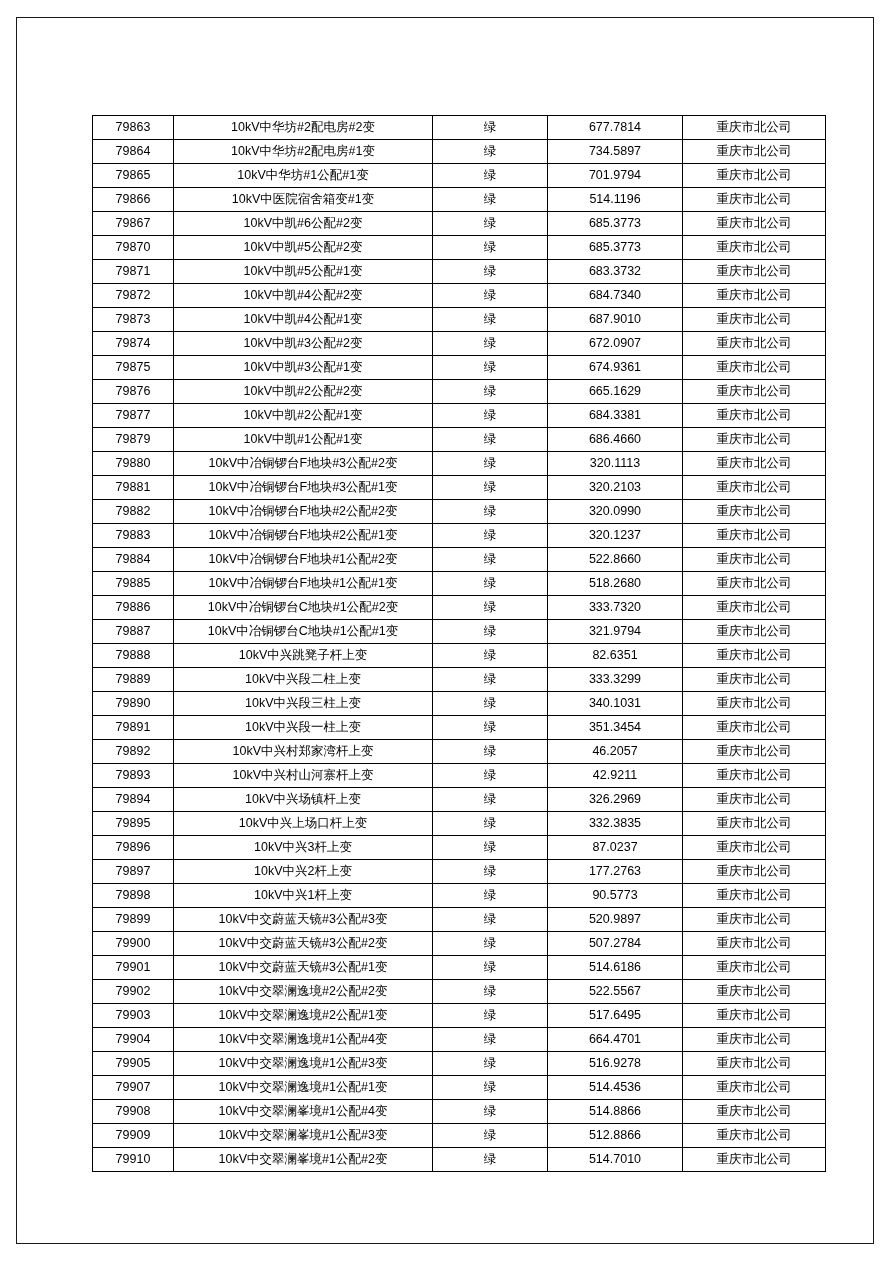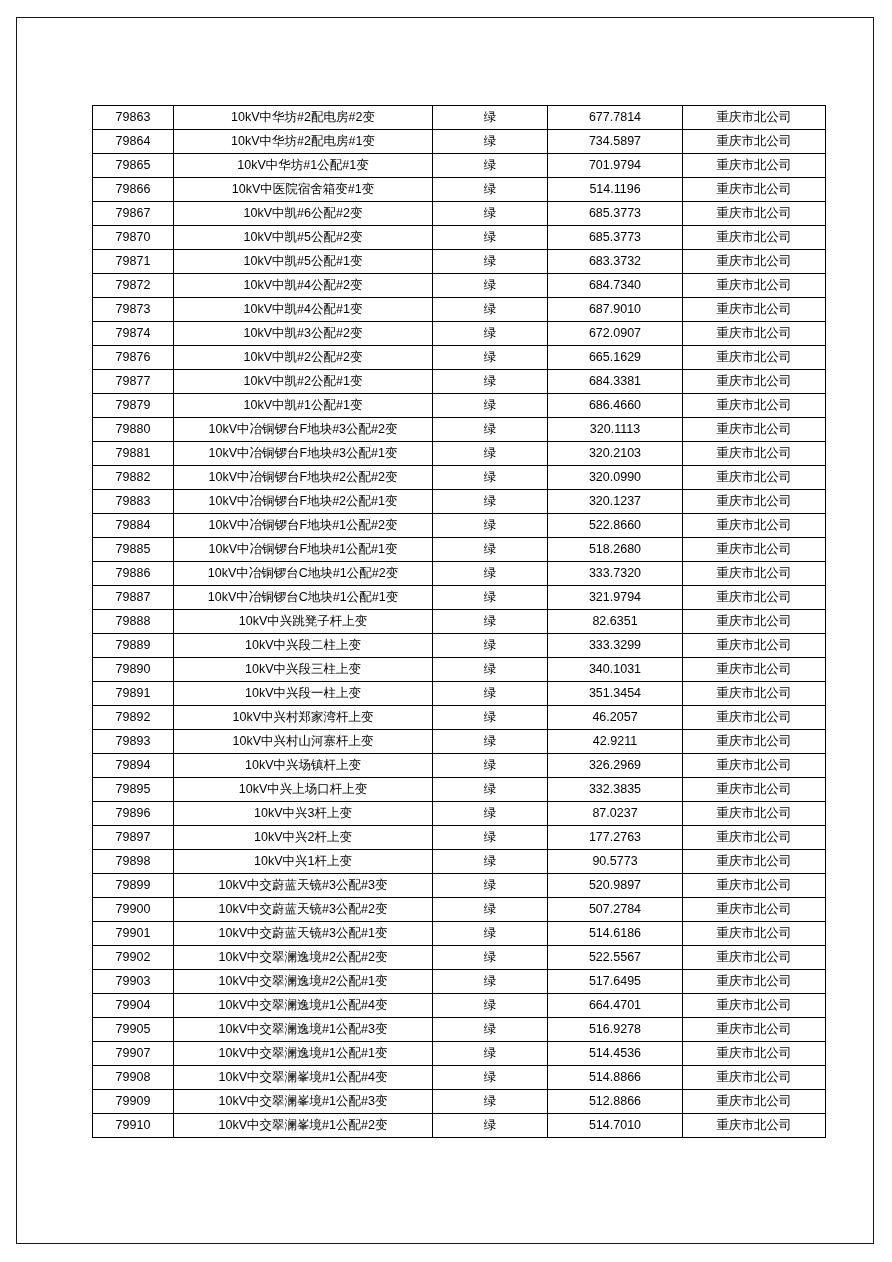--- a/index.html
+++ b/index.html
@@ -35,20 +35,21 @@
   .table-wrap {
     position: absolute;
     left: 92px;
     top: 105px;
     width: 708px;
   }
   table.data-table {
     border-collapse: collapse;
     width: 708px;
     table-layout: fixed;
+    margin-top: 10px;
   }
   table.data-table td {
     border: 1px solid #000000;
     height: 23px;
     padding: 0 2px;
     font-size: 12.5px;
     line-height: 21px;
     text-align: center;
     vertical-align: middle;
     white-space: nowrap;
@@ -132,20 +133,27 @@
             <td class="col-company">重庆市北公司</td>
           </tr>
           <tr>
             <td class="col-id">79874</td>
             <td class="col-name">10kV中凯#3公配#2变</td>
             <td class="col-status">绿</td>
             <td class="col-value">672.0907</td>
             <td class="col-company">重庆市北公司</td>
           </tr>
           <tr>
+            <td class="col-id">79875</td>
+            <td class="col-name">10kV中凯#3公配#1变</td>
+            <td class="col-status">绿</td>
+            <td class="col-value">674.9361</td>
+            <td class="col-company">重庆市北公司</td>
+          </tr>
+          <tr>
             <td class="col-id">79876</td>
             <td class="col-name">10kV中凯#2公配#2变</td>
             <td class="col-status">绿</td>
             <td class="col-value">665.1629</td>
             <td class="col-company">重庆市北公司</td>
           </tr>
           <tr>
             <td class="col-id">79877</td>
             <td class="col-name">10kV中凯#2公配#1变</td>
             <td class="col-status">绿</td>

